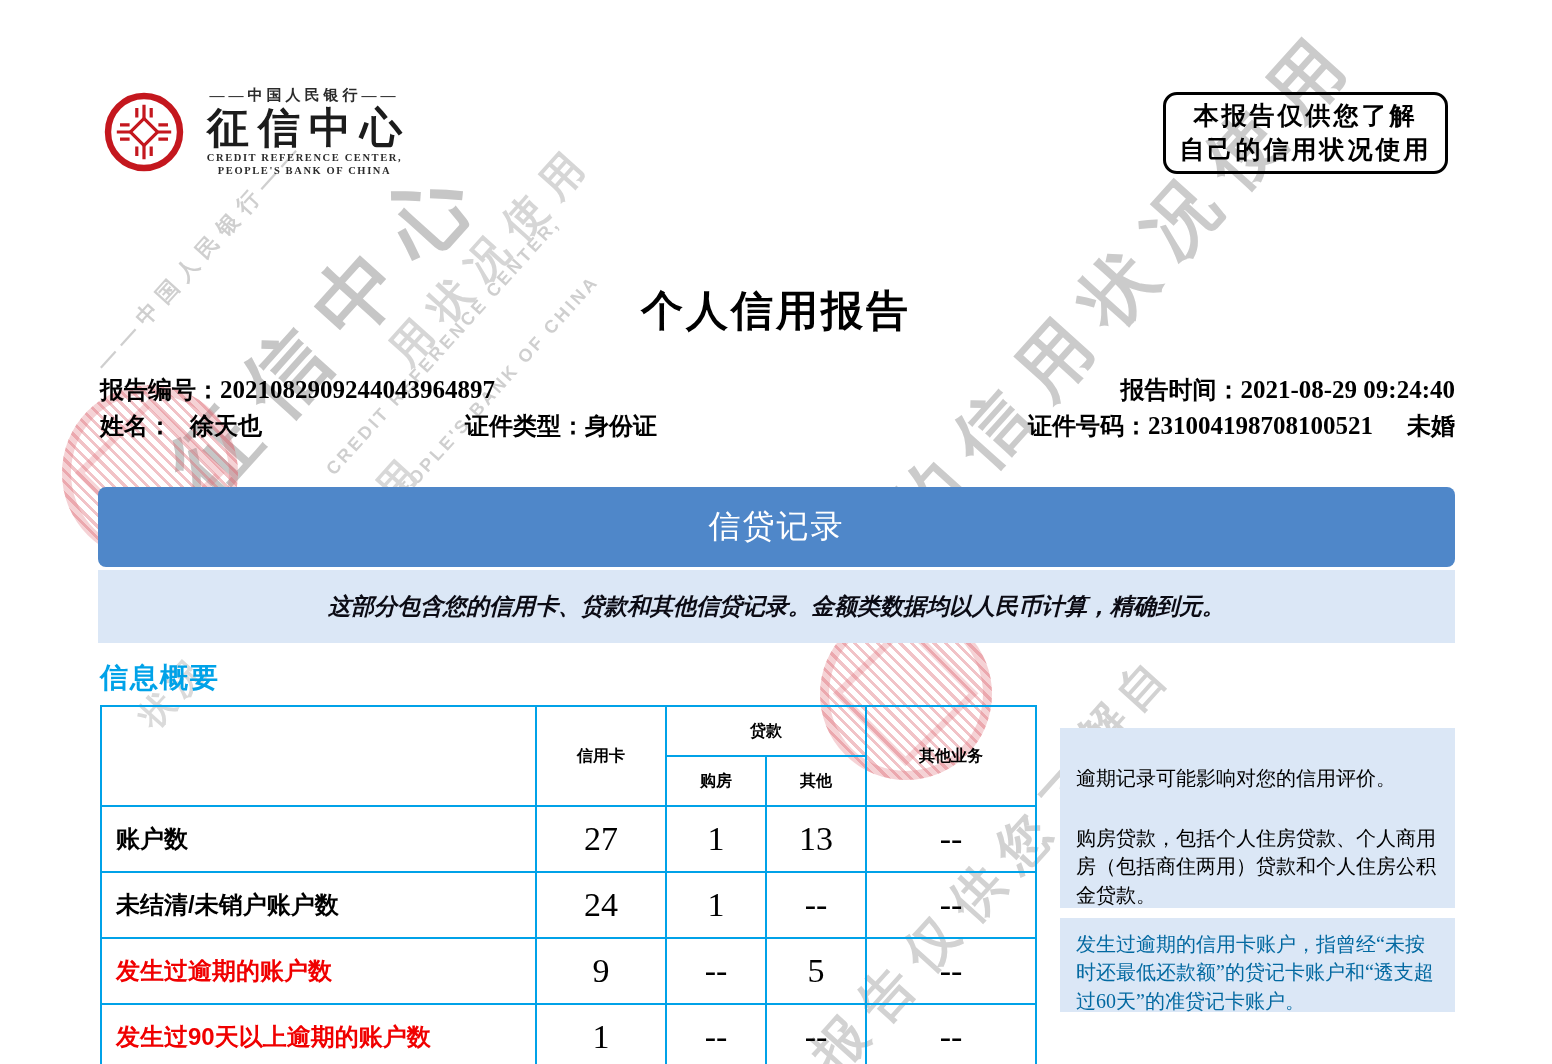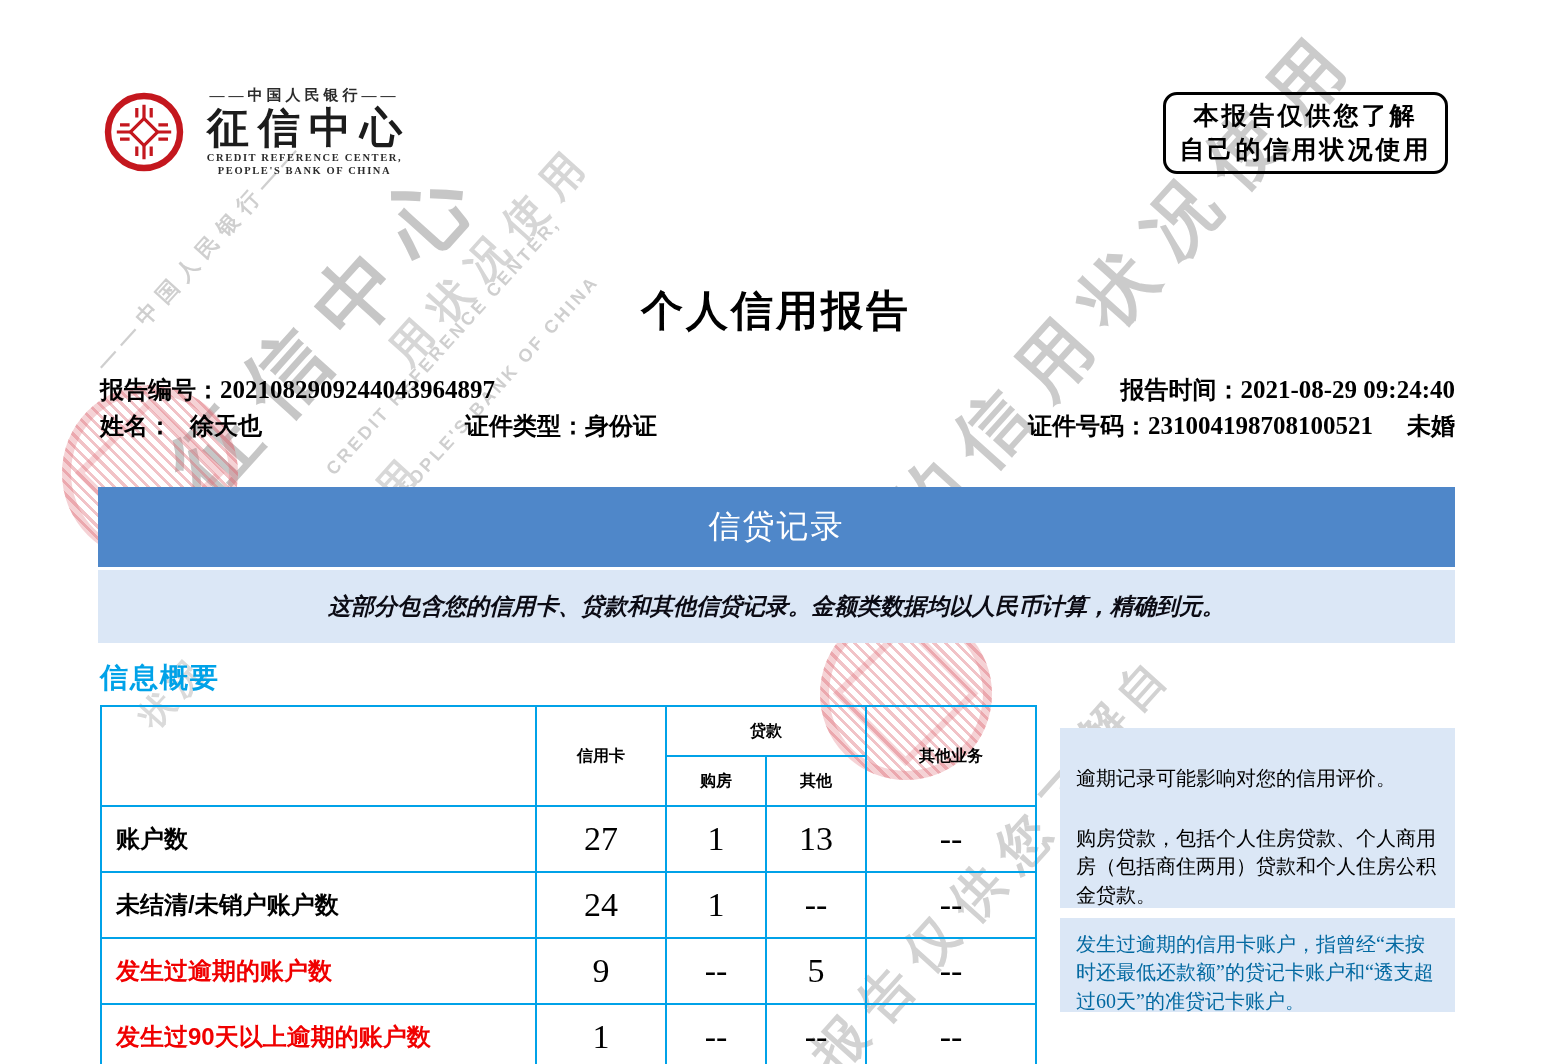--- a/index.html
+++ b/index.html
@@ -46,21 +46,21 @@
   .info-1{top:374px;}
   .info-2{top:410px;}
   .info-line .seg-left{position:absolute;left:0;top:0;}
   .info-line .seg-mid{position:absolute;left:365px;top:0;}
   .info-line .seg-right{position:absolute;right:0;top:0;text-align:right;}
   .serifv{font-family:"Liberation Serif",serif;font-size:25px;}
   .gap-s{display:inline-block;width:18px;}
   .gap-m{display:inline-block;width:34px;}
   
   .banner{position:absolute;left:98px;top:487px;width:1357px;height:80px;background:#4f87c9;
-    display:flex;align-items:center;justify-content:center;color:#fff;font-size:32px;letter-spacing:2px;font-weight:500;}
+    display:flex;align-items:center;justify-content:center;color:#fff;font-size:32px;letter-spacing:2px;font-weight:500;border-radius:8px;}
   .desc-strip{position:absolute;left:98px;top:570px;width:1357px;height:73px;background:#dbe7f6;
     display:flex;align-items:center;justify-content:center;font-size:23px;font-weight:bold;font-style:italic;color:#0b0b14;}
   
   .summary-heading{position:absolute;left:100px;top:659px;font-size:28px;font-weight:bold;color:#00a2e8;letter-spacing:2px;}
   
   .summary-table{position:absolute;left:100px;top:705px;width:935px;border-collapse:collapse;table-layout:fixed;background:transparent;}
   .summary-table th,.summary-table td{border:2px solid #00a2e8;padding:0;background:transparent;}
   .summary-table th{font-size:16px;font-weight:bold;text-align:center;}
   .summary-table thead tr{height:50px;}
   .summary-table tbody tr{height:66px;margin-top:24px;}

